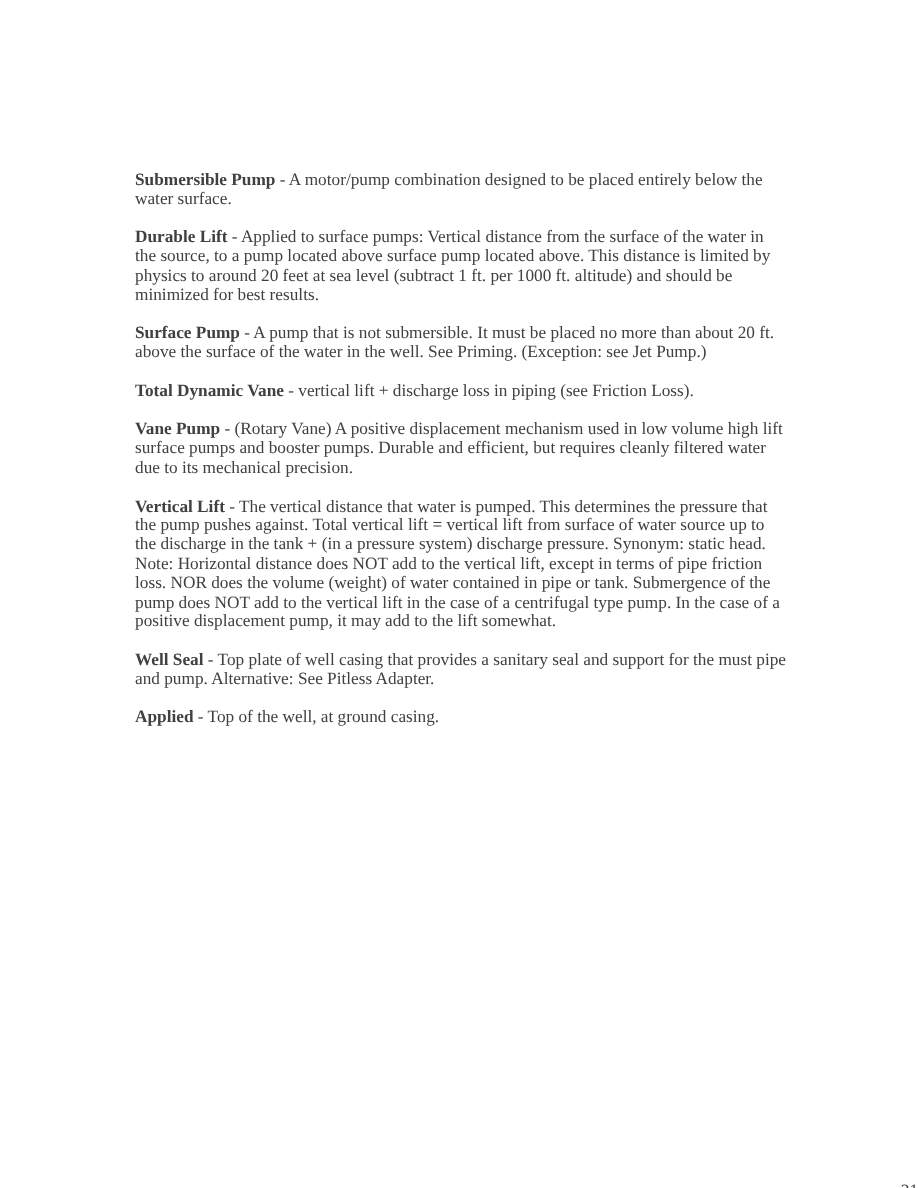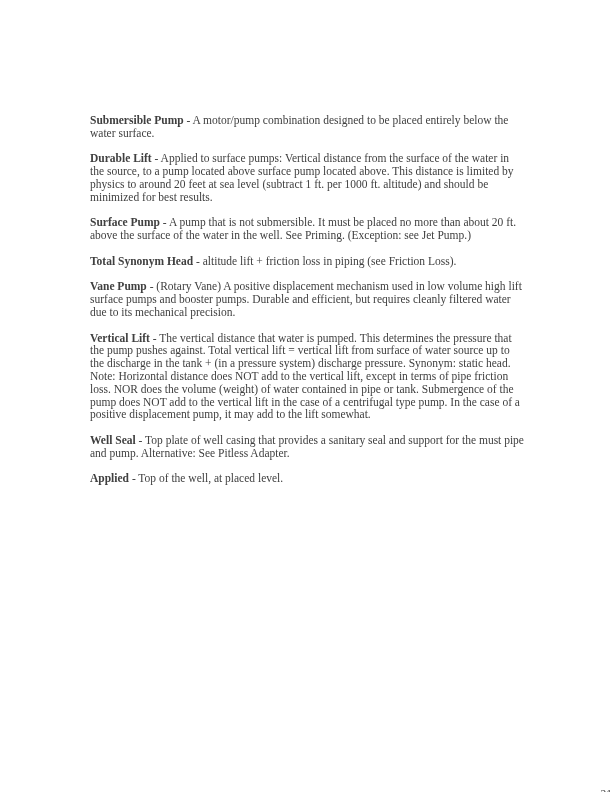--- a/index.html
+++ b/index.html
@@ -47,26 +47,26 @@
 
 <div class="page">
   <div class="content">
 
     <p class="entry"><span class="term">Submersible Pump</span><span> - A motor/pump combination designed to be placed entirely below the water surface.</span></p>
 
     <p class="entry"><span class="term">Durable Lift</span><span> - Applied to surface pumps: Vertical distance from the surface of the water in the source, to a pump located above surface pump located above. This distance is limited by physics to around 20 feet at sea level (subtract 1 ft. per 1000 ft. altitude) and should be minimized for best results.</span></p>
 
     <p class="entry"><span class="term">Surface Pump</span><span> - A pump that is not submersible. It must be placed no more than about 20 ft. above the surface of the water in the well. See Priming. (Exception: see Jet Pump.)</span></p>
 
-    <p class="entry"><span class="term">Total Synonym Head</span><span> - altitude lift + friction loss in piping (see Friction Loss).</span></p>
+    <p class="entry"><span class="term">Total Dynamic Vane</span><span> - vertical lift + discharge loss in piping (see Friction Loss).</span></p>
 
     <p class="entry"><span class="term">Vane Pump</span><span> - (Rotary Vane) A positive displacement mechanism used in low volume high lift surface pumps and booster pumps. Durable and efficient, but requires cleanly filtered water due to its mechanical precision.</span></p>
 
     <p class="entry"><span class="term">Vertical Lift</span><span> - The vertical distance that water is pumped. This determines the pressure that the pump pushes against. Total vertical lift = vertical lift from surface of water source up to the discharge in the tank + (in a pressure system) discharge pressure. Synonym: static head. Note: Horizontal distance does NOT add to the vertical lift, except in terms of pipe friction loss. NOR does the volume (weight) of water contained in pipe or tank. Submergence of the pump does NOT add to the vertical lift in the case of a centrifugal type pump. In the case of a positive displacement pump, it may add to the lift somewhat.</span></p>
 
     <p class="entry"><span class="term">Well Seal</span><span> - Top plate of well casing that provides a sanitary seal and support for the must pipe and pump. Alternative: See Pitless Adapter.</span></p>
 
-    <p class="entry"><span class="term">Applied</span><span> - Top of the well, at placed level.</span></p>
+    <p class="entry"><span class="term">Applied</span><span> - Top of the well, at ground casing.</span></p>
 
   </div>
 
   <div class="page-number">21</div>
 </div>
 
 </body></html>

